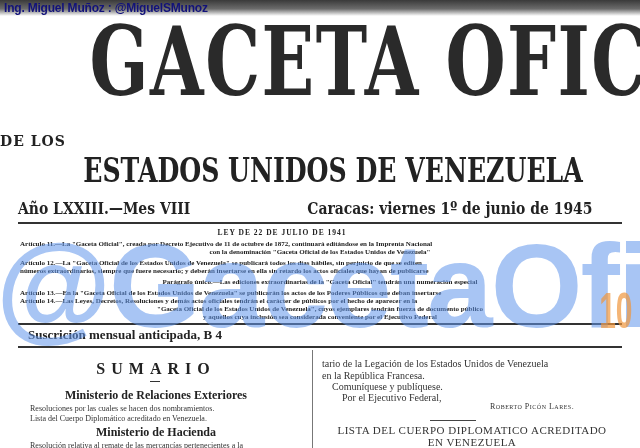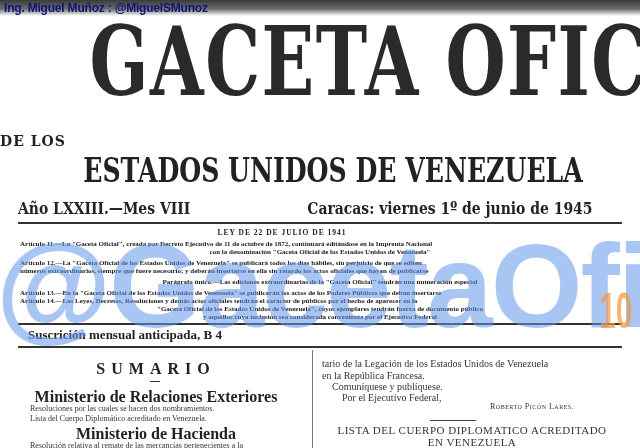--- a/index.html
+++ b/index.html
@@ -54,21 +54,21 @@
     .subsrow {
       position: absolute; left: 28px; right: 26px; top: 327px; display: flex;
       justify-content: space-between; font-weight: bold; font-size: 13px; color: #222; gap: 47px;
     }
     .vline { position: absolute; left: 312px; top: 350px; width: 1px; height: 98px; background: #777; }
     .sumario {
       position: absolute; left: 0; width: 312px; top: 360px; text-align: center;
       font-weight: bold; font-size: 16px; letter-spacing: 6px; color: #222;
     }
     .sm-dash { position: absolute; left: 150px; top: 381px; width: 10px; height: 1px; background: #333; }
-    .ministry { position: absolute; left: 0; width: 312px; text-align: center; font-weight: bold; font-size: 16px; color: #222; }
+    .ministry { position: absolute; left: 0; width: 312px; text-align: center; font-weight: bold; font-size: 12px; color: #222; }
     .item { position: absolute; left: 30px; font-size: 8px; color: #333; white-space: nowrap; }
     .rcol { position: absolute; left: 322px; font-size: 10px; color: #333; white-space: nowrap; }
     .signature { position: absolute; left: 490px; top: 402px; font-size: 8px; letter-spacing: 0.5px; color: #333; font-variant: small-caps; }
     .rdash { position: absolute; left: 430px; top: 420px; width: 46px; height: 1px; background: #444; }
     .lista { position: absolute; left: 322px; width: 300px; text-align: center; font-size: 11px; letter-spacing: 0.5px; color: #333; }
     .wm {
       position: absolute; left: -4px; top: 218px; font-family: "Liberation Sans", sans-serif;
       font-size: 118px; font-weight: bold; color: rgba(96,150,235,0.55); white-space: nowrap;
       letter-spacing: -2px; pointer-events: none;
     }

